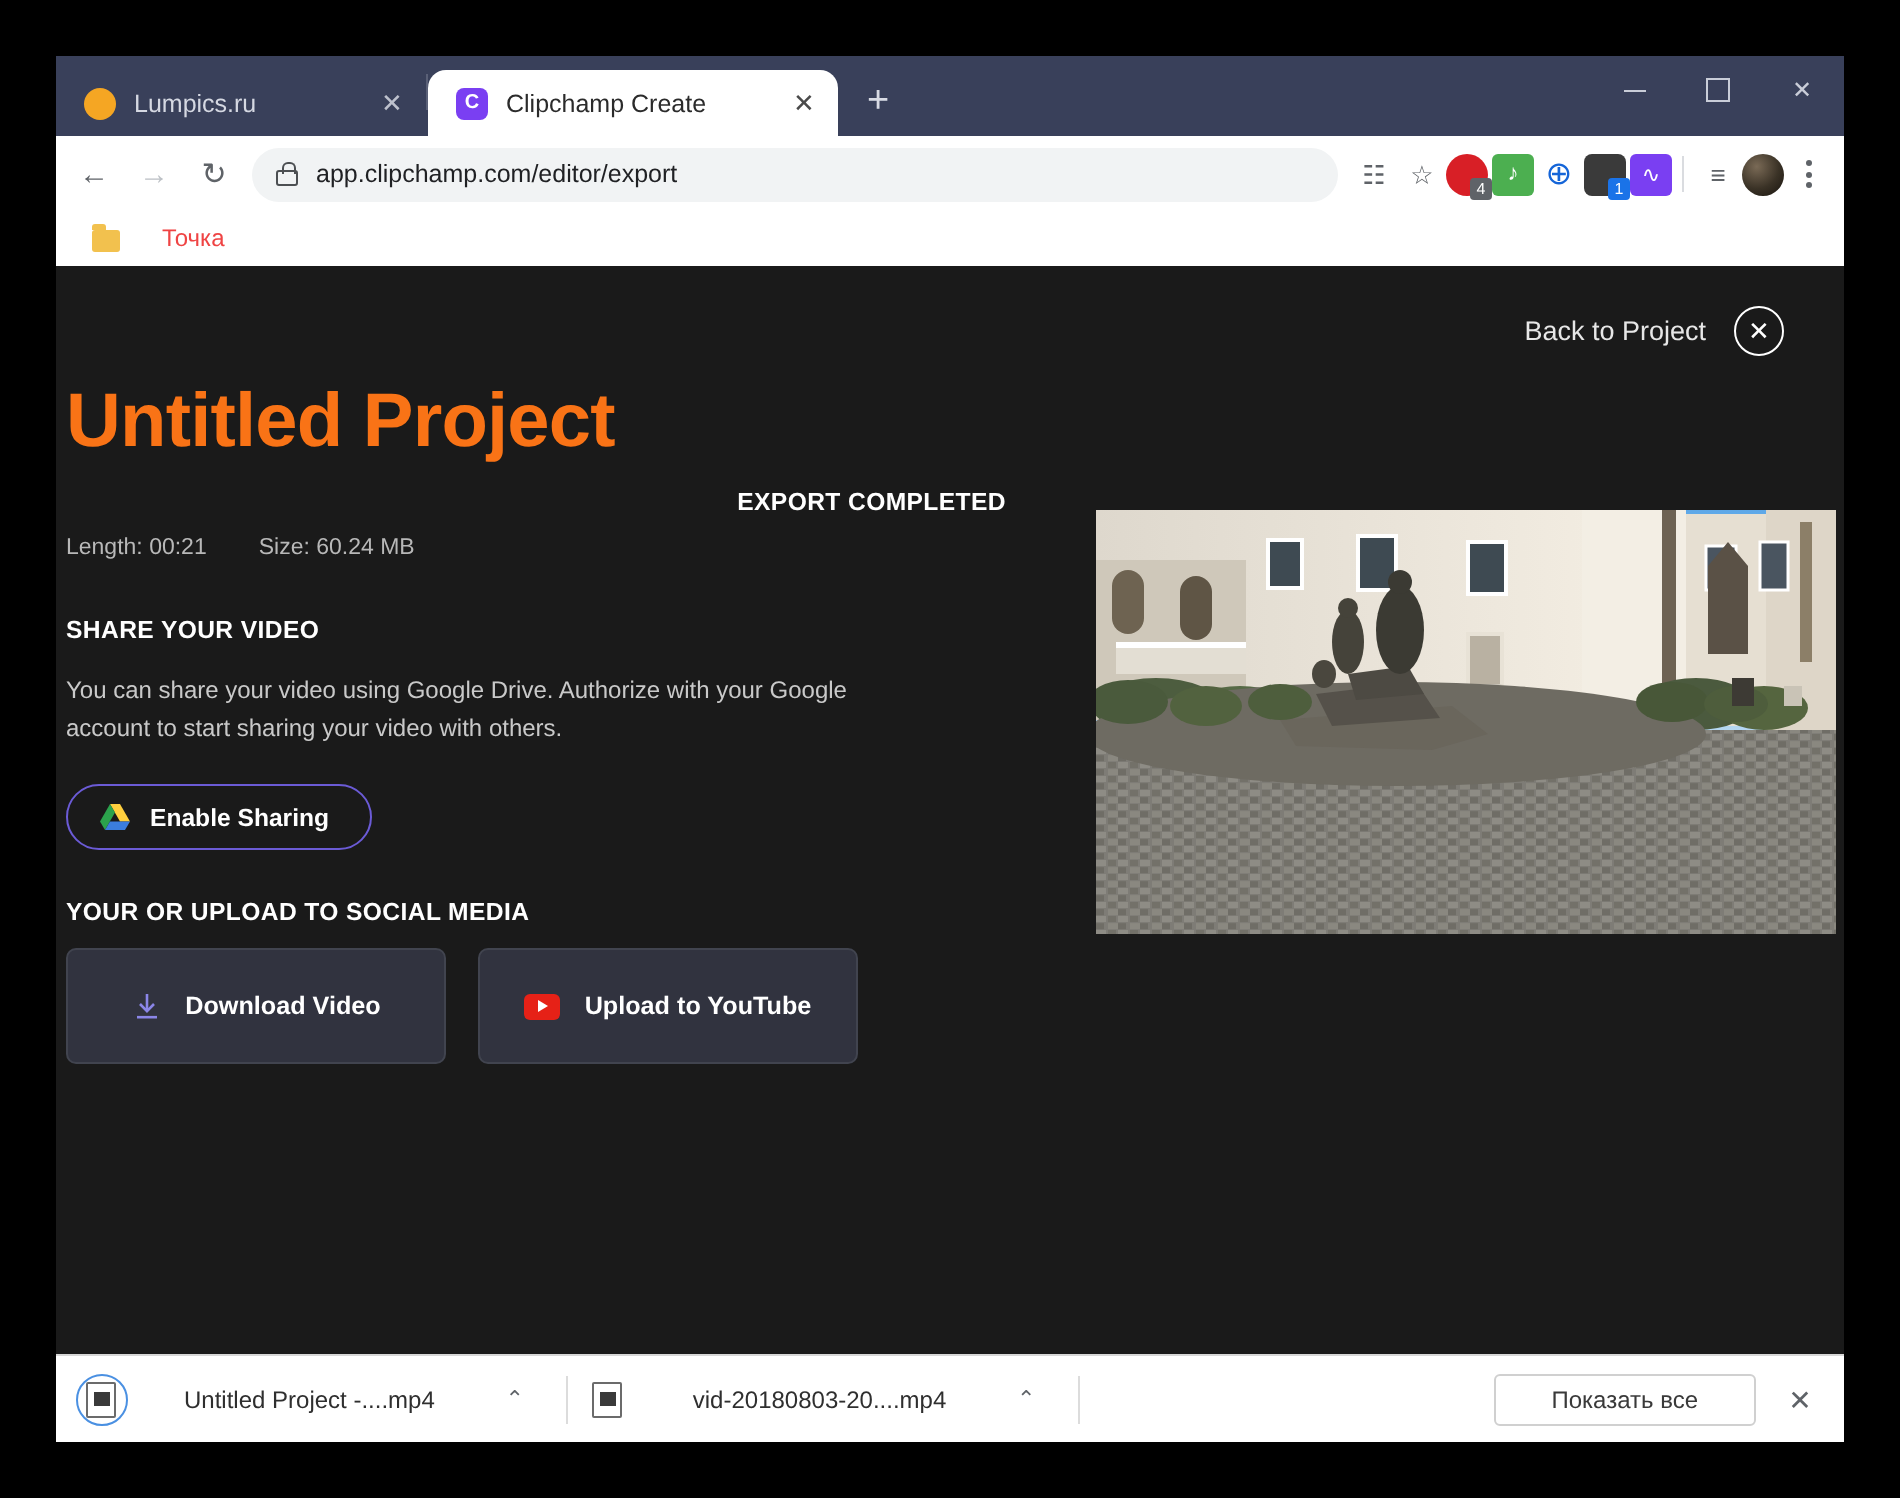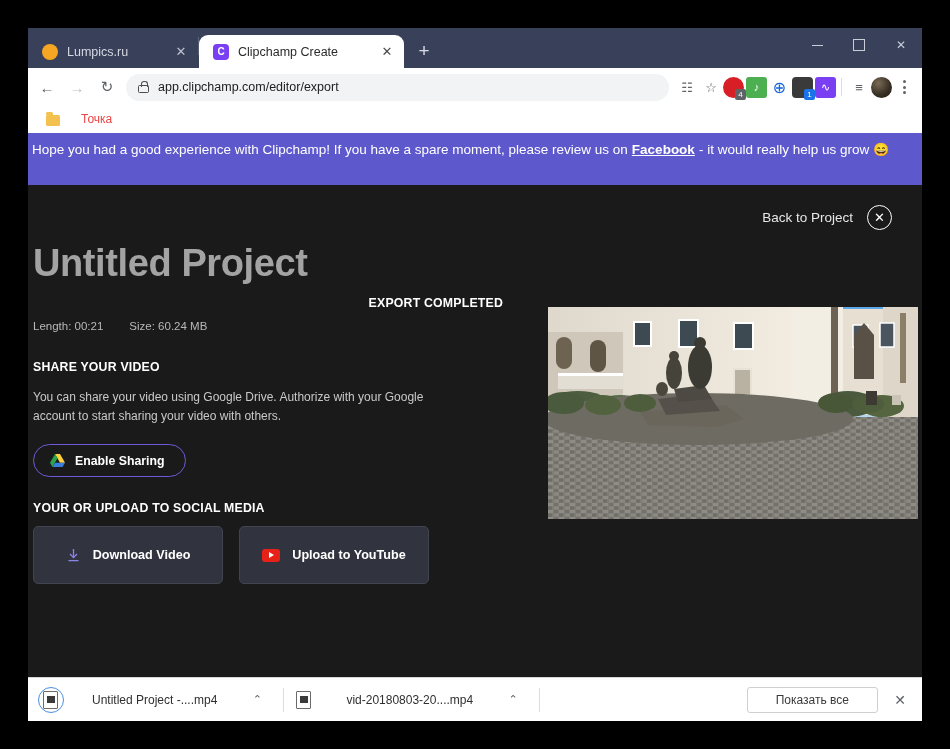--- a/index.html
+++ b/index.html
@@ -33,21 +33,21 @@
   .tab {
     height: 33px;
     display: flex;
     align-items: center;
     padding: 0 8px 0 14px;
     font-size: 12.5px;
     color: #d5d8e2;
     position: relative;
     min-width: 0;
   }
-  .tab.inactive { width: 170px; }
+  .tab.inactive { width: 185px; }
   .tab.active {
     width: 205px;
     background: #ffffff;
     color: #2b2b2b;
     border-radius: 9px 9px 0 0;
   }
   .tab-fav {
     width: 16px; height: 16px;
     flex: none;
     margin-right: 9px;
@@ -204,21 +204,21 @@
   }
   .back-label { color: #e7e7e7; font-size: 13.5px; }
   .close-circle {
     width: 25px; height: 25px; border-radius: 50%;
     border: 1.8px solid #ffffff;
     display:flex; align-items:center; justify-content:center;
     color:#fff; font-size: 13px; line-height:1;
   }
   .title {
     position:absolute; left: 5px; top: 57px;
-    color: #a3a3a3; font-size: 38px; font-weight: bold;
+    color: #f97316; font-size: 38px; font-weight: bold;
     letter-spacing: -0.4px;
   }
   .sect-head {
     color:#ffffff; font-size: 12.3px; font-weight: bold; letter-spacing: .2px;
   }
   .meta-row {
     color:#b8b8b8; font-size: 11.5px;
     display:flex; gap: 26px; margin-top: 10px;
   }
   .body-text { color:#c9c9c9; font-size:12px; line-height:1.6; max-width: 432px; }
@@ -374,24 +374,20 @@
       </div>
   </div>
 
   <div class="bookmarks">
     <div class="bm-item">
       <span class="folder-icon"></span>
       <span>Точка</span>
     </div>
   </div>
 
-  <div class="banner">
-    <span>Hope you had a good experience with Clipchamp! If you have a spare moment, please review us on</span><a class="banner-link" href="#">Facebook</a><span>- it would really help us grow</span>
-    <span class="banner-emoji">😄</span>
-  </div>
 
   <div class="page">
 
     <div class="back-row">
       <span class="back-label">Back to Project</span>
       <span class="close-circle">✕</span>
     </div>
 
     <div class="title">Untitled Project</div>
 

